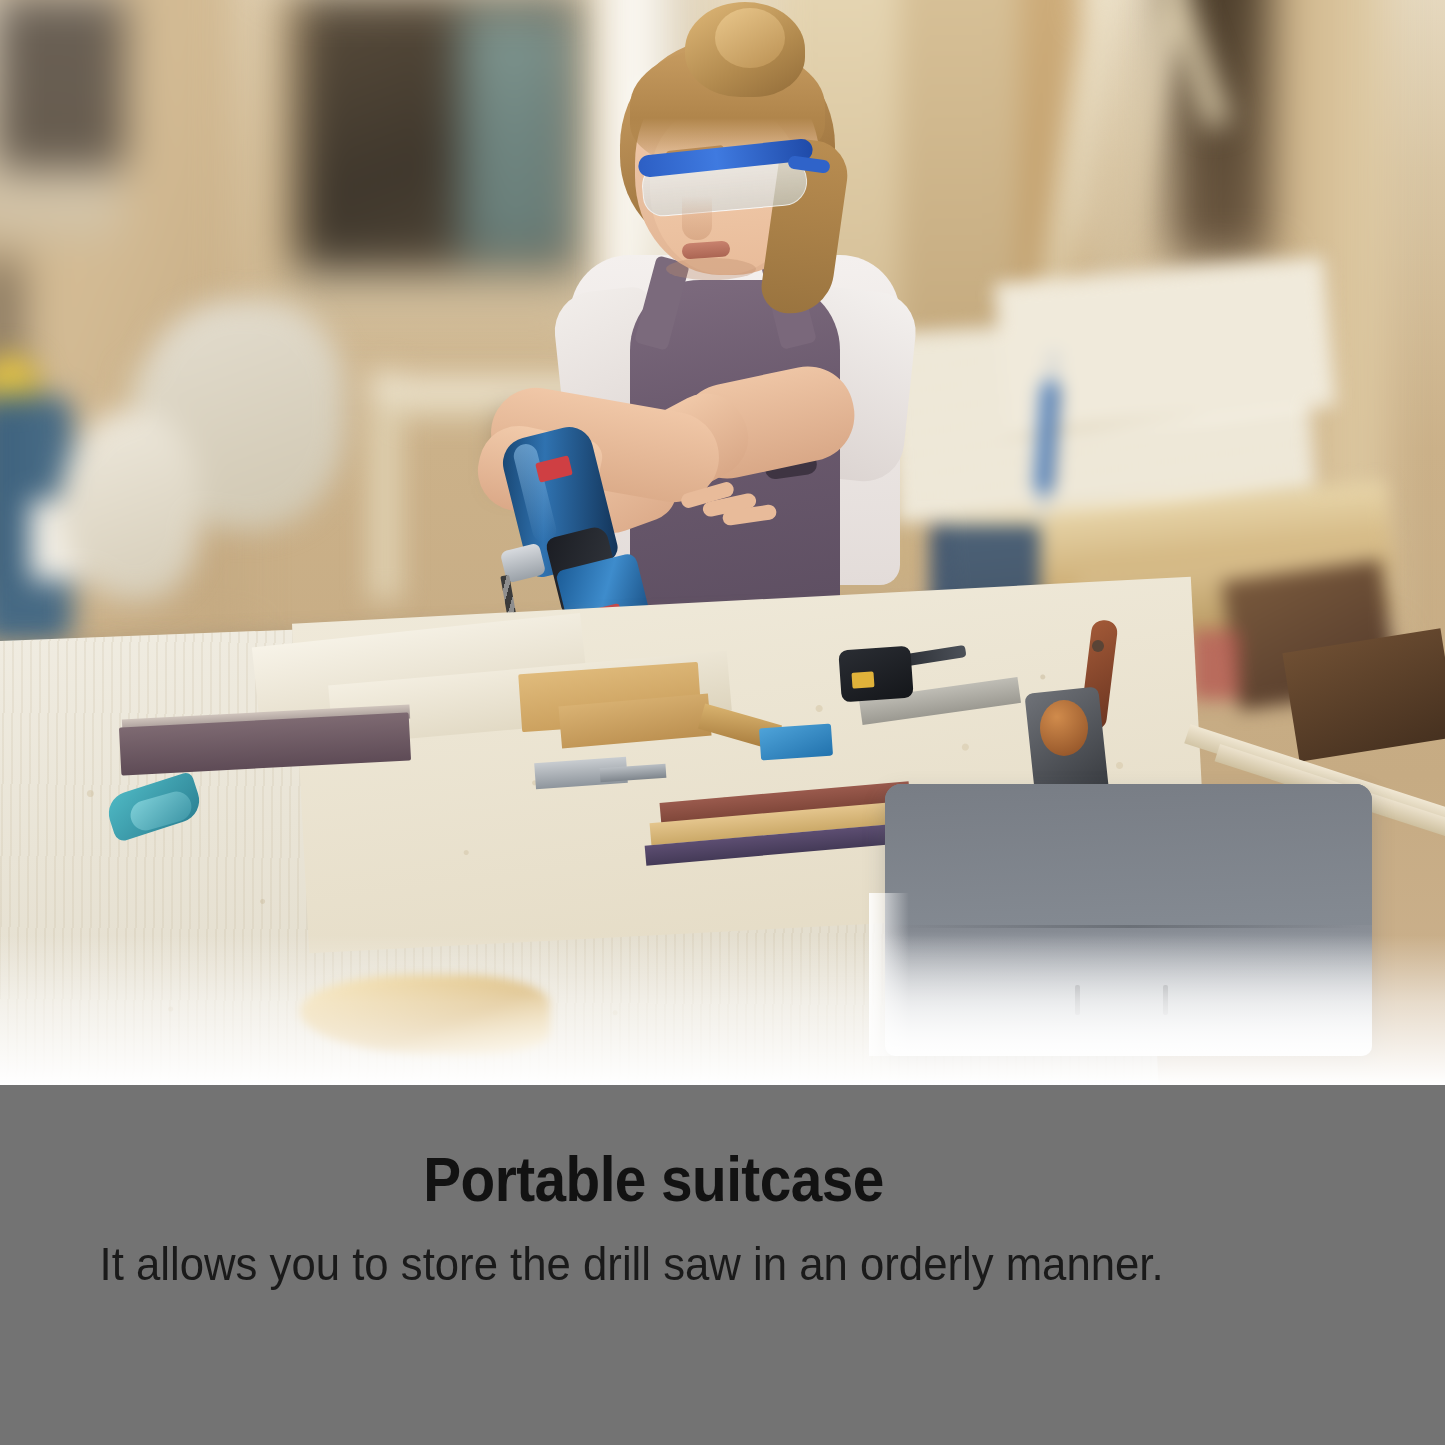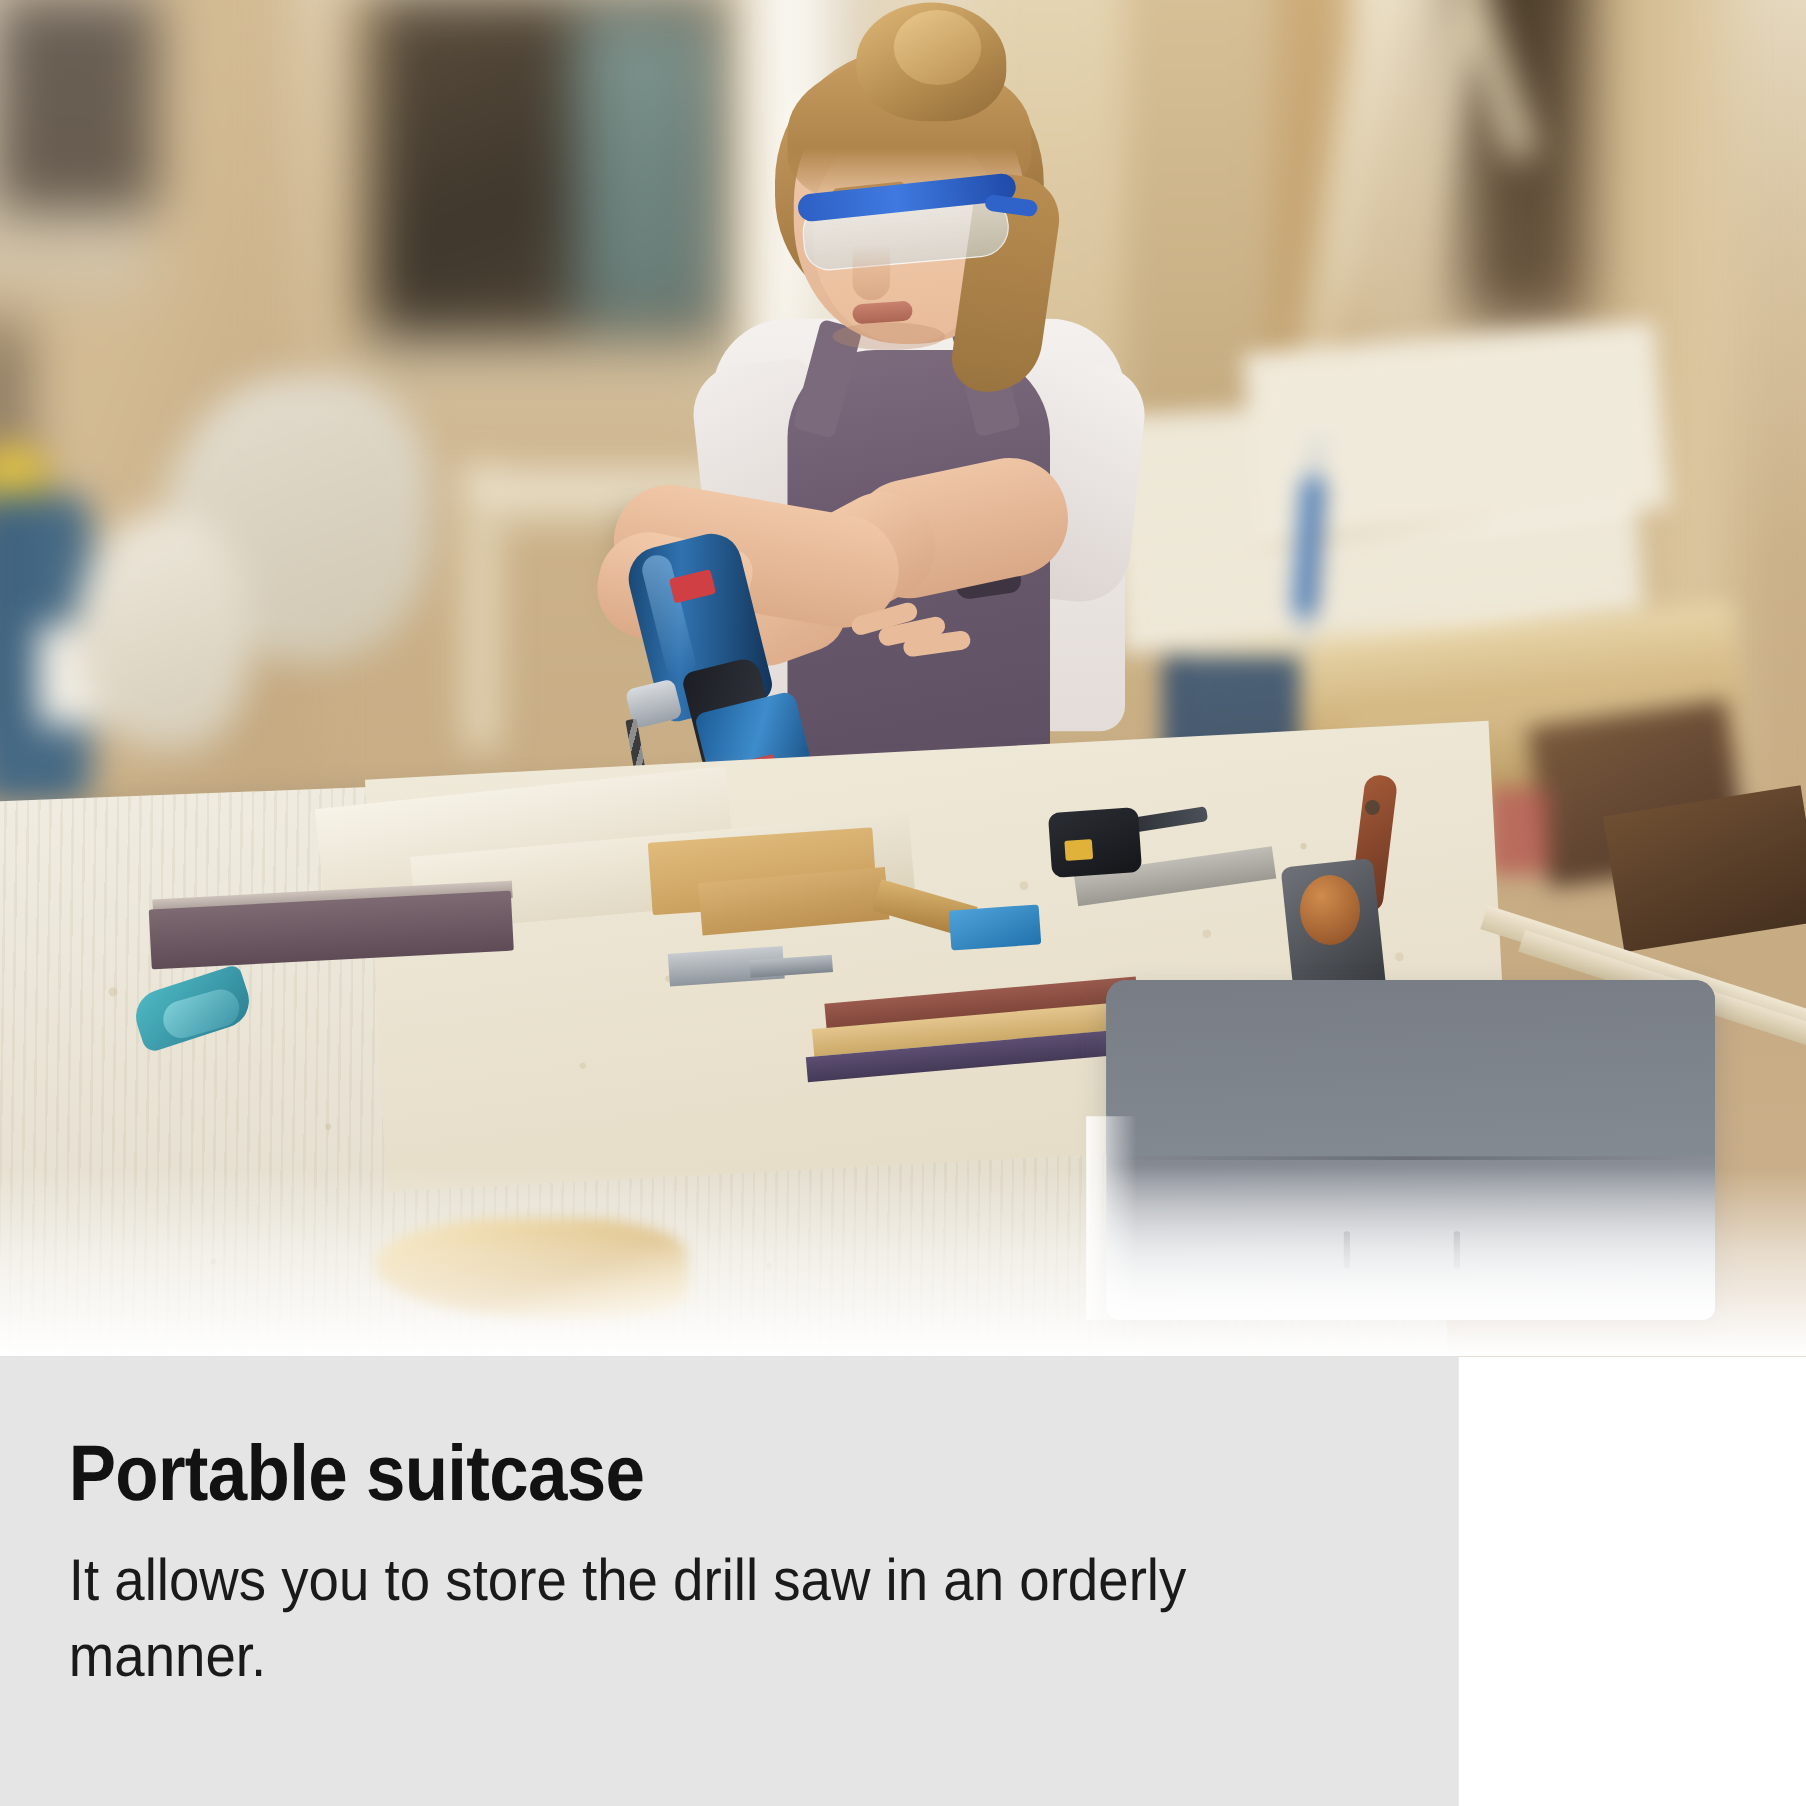--- a/index.html
+++ b/index.html
@@ -305,22 +305,22 @@
     background:linear-gradient(90deg, rgba(255,255,255,.9), rgba(255,255,255,0));}
 
   
   .photo-fade{
     position:absolute; left:0; bottom:0; width:100%; height:150px;
     background:linear-gradient(180deg, rgba(255,255,255,0) 0%, rgba(255,255,255,.55) 45%, #ffffff 100%);
   }
 
   
   .textpanel{
-    position:absolute; left:0; top:1085px; width:1167px; height:360px;
-    background:#e5e5e5; padding:62px 60px 0 55px;
+    position:absolute; left:0; top:1085px; width:1445px; height:360px;
+    background:#737373; padding:62px 60px 0 55px;text-align:center;
   }
   .feature-title{
     font-family:"Liberation Sans", sans-serif;
     font-size:63px; font-weight:700; color:#121212;
     letter-spacing:-0.6px; line-height:1.02;
     transform:scaleX(.90); transform-origin:left center;
     white-space:nowrap;
   }
   .feature-desc{
     margin-top:22px;

